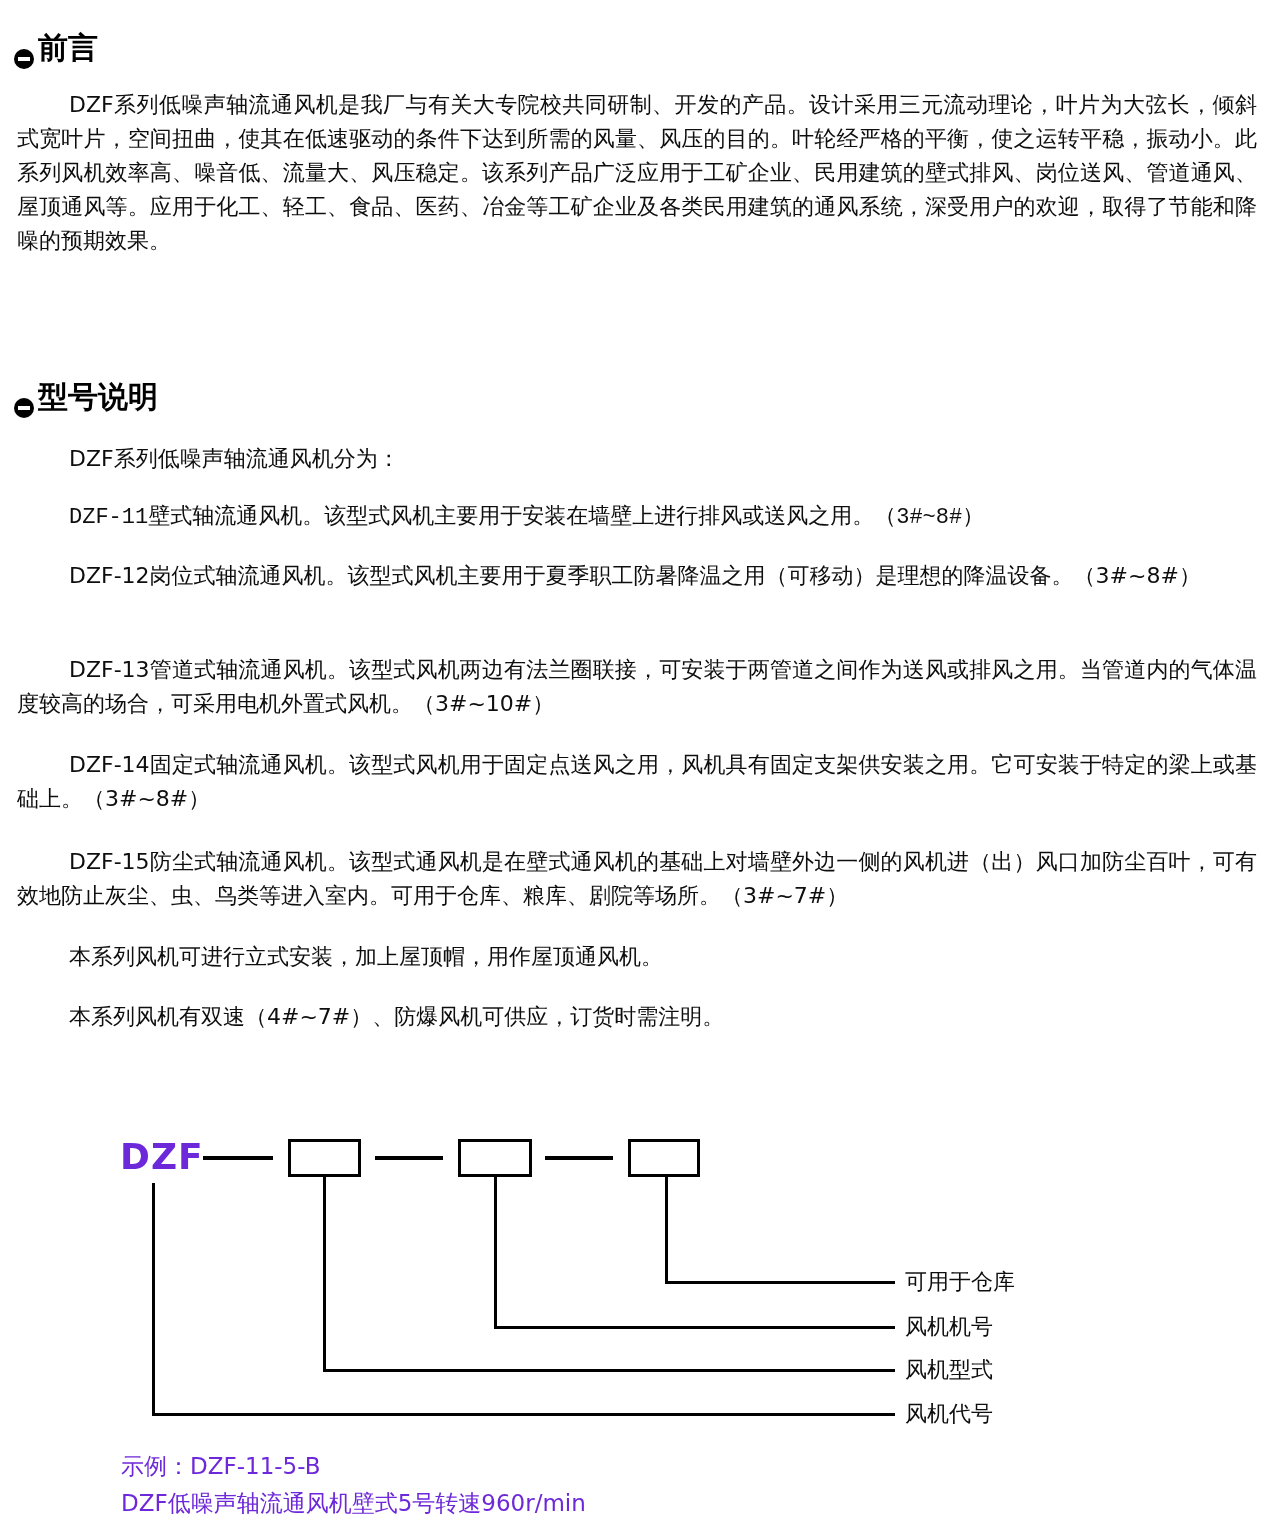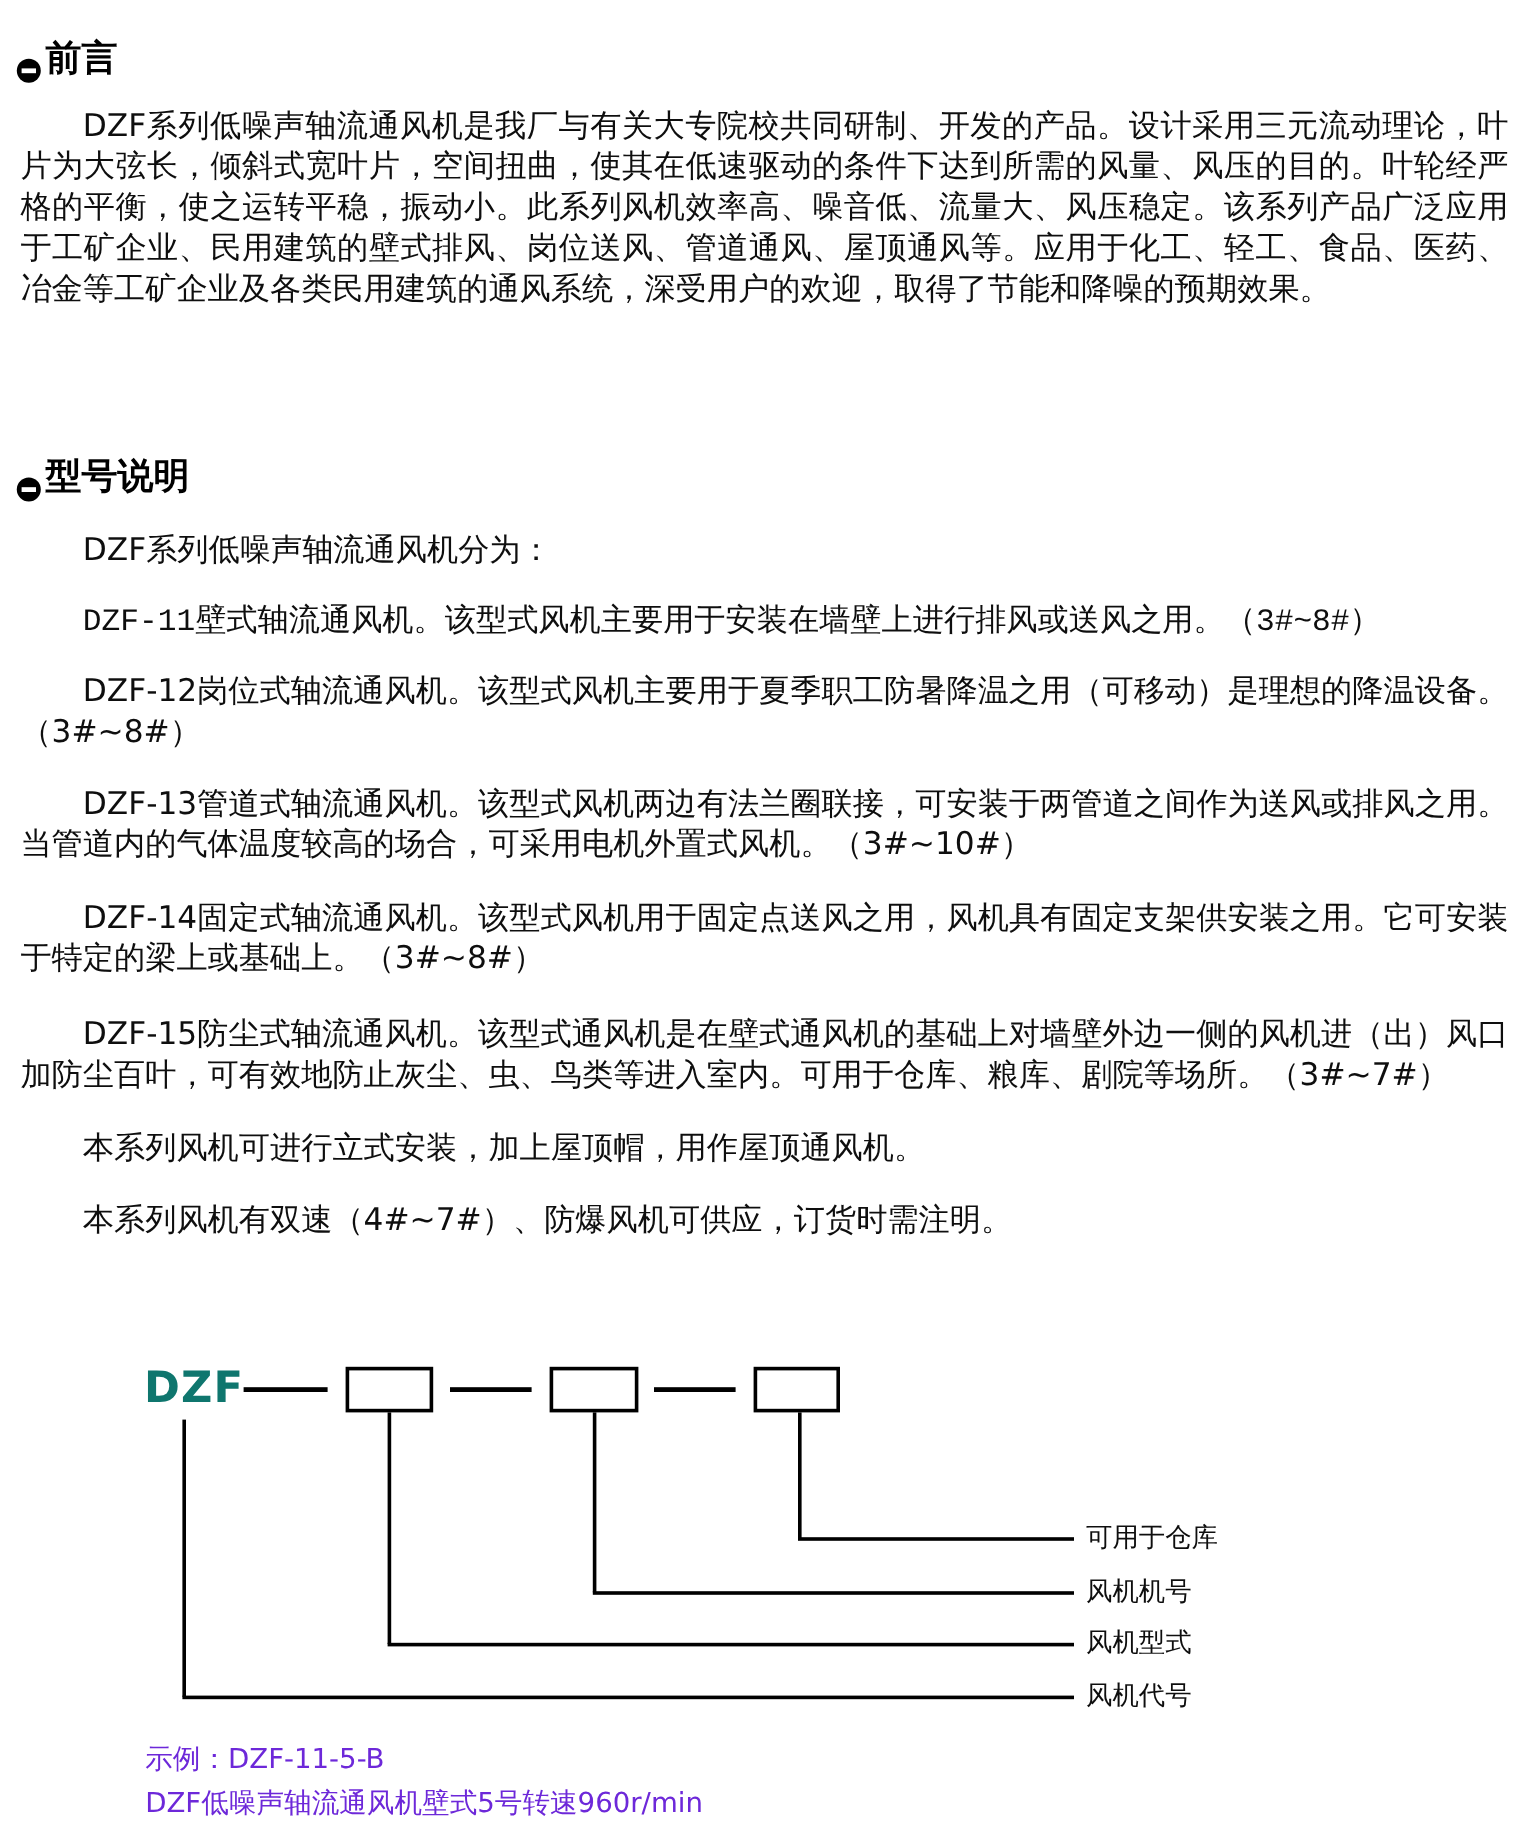--- a/index.html
+++ b/index.html
@@ -39,35 +39,35 @@
     left: 4px;
     right: 4px;
     top: 8px;
     height: 4px;
     background: #fff;
   }
   .para {
     position: absolute;
     left: 17px;
     width: 1240px;
-    font-size: 26px;
+    font-size: 22px;
     line-height: 34px;
     text-indent: 52px;
     color: #0e0e0e;
     text-align: justify;
   }
   
   .model-prefix {
     position: absolute;
     left: 120px;
     top: 1139px;
     font-size: 36px;
     line-height: 36px;
     font-weight: bold;
-    color: #0f766e;
+    color: #6d28d9;
     letter-spacing: 1px;
   }
   .dbox {
     position: absolute;
     top: 1139px;
     width: 73px;
     height: 38px;
     border: 3px solid #000;
     box-sizing: border-box;
     background: #fff;

